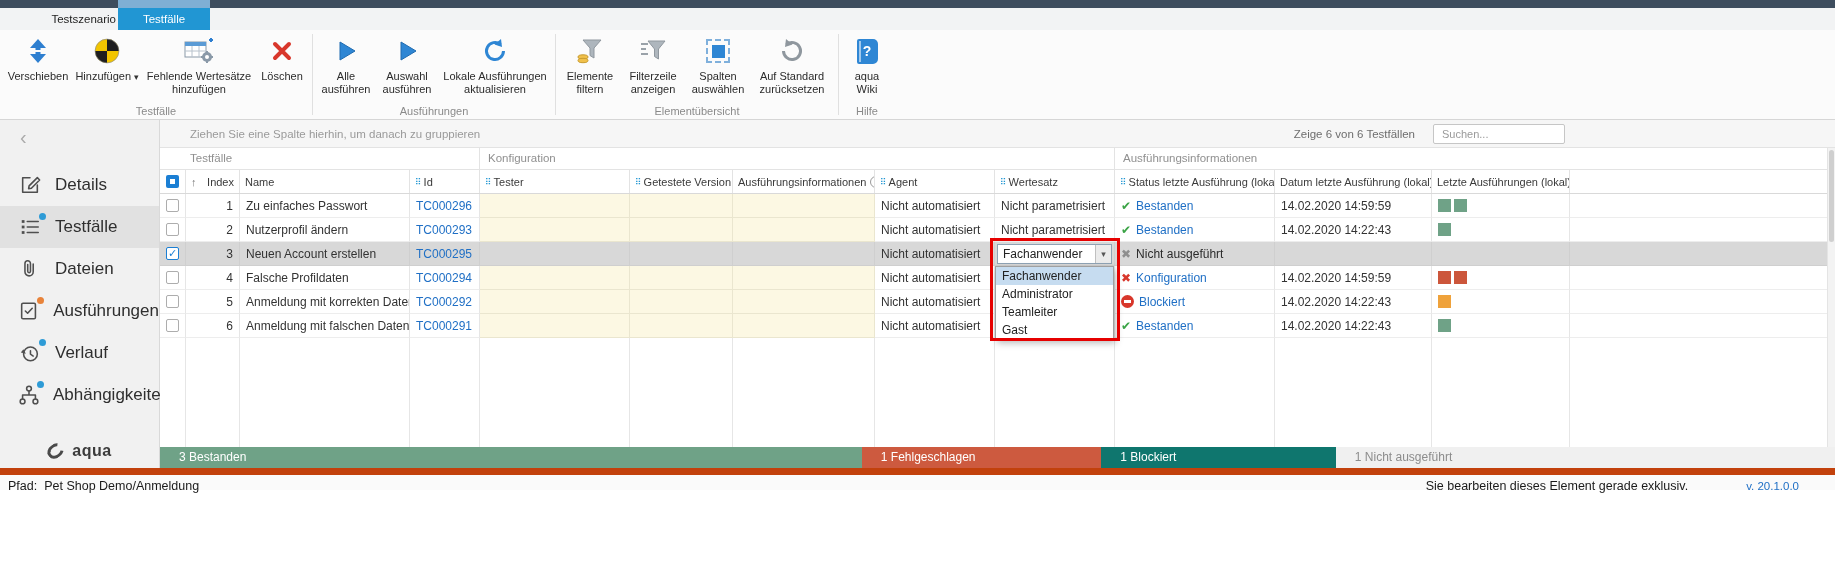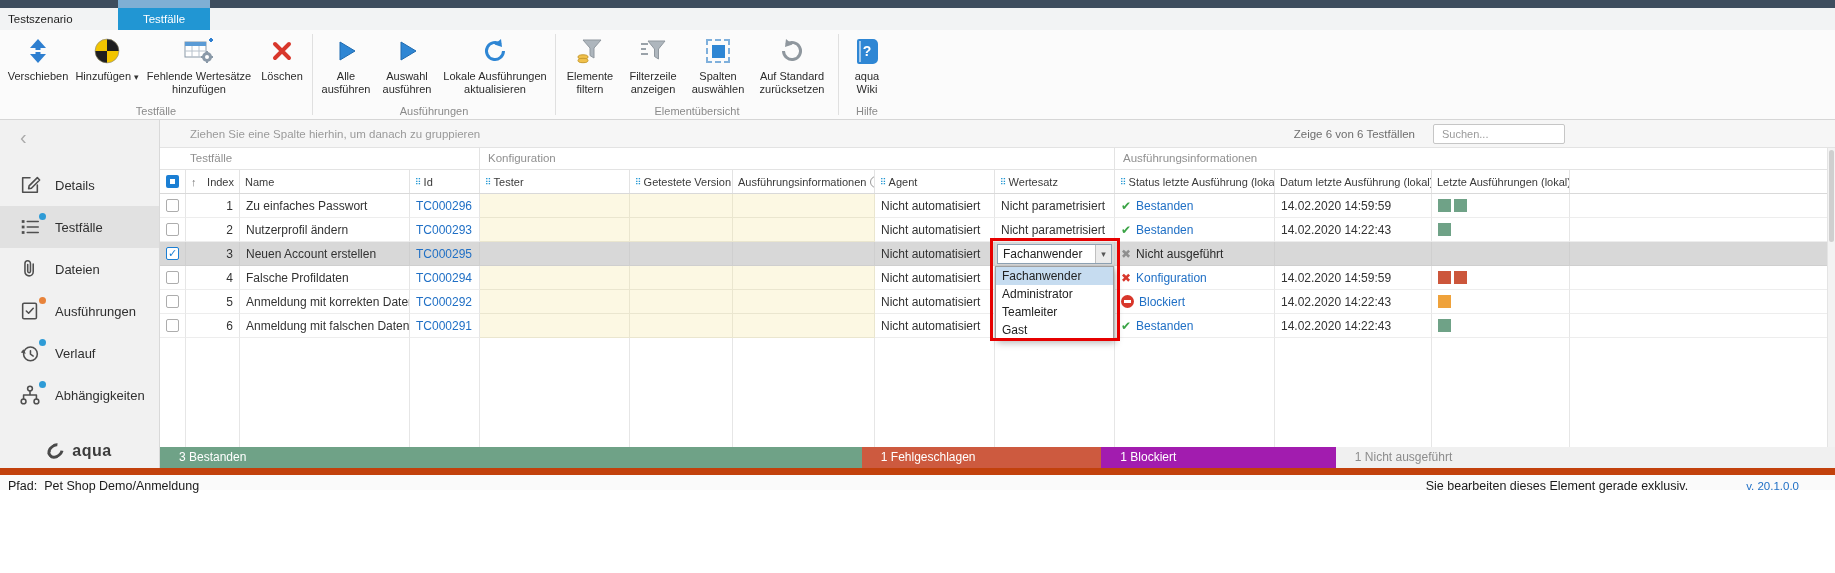--- a/index.html
+++ b/index.html
@@ -2,21 +2,21 @@
 <html><head>
 <meta charset="utf-8">
 <style>
   * { margin:0; padding:0; box-sizing:border-box; }
   html,body { width:1835px; height:573px; background:#fff; font-family:"Liberation Sans","DejaVu Sans",sans-serif; position:relative; overflow:hidden; }
 
   
   .topstrip { position:absolute; left:0; top:0; width:1835px; height:8px; background:#3E4D5E; }
   .tabsbg   { position:absolute; left:0; top:8px; width:1835px; height:22px; background:#F2F3F4; }
   .tab-inactive { position:absolute; left:8px; top:8px; width:108px; height:22px; line-height:22px;
-                  text-align:left; font-size:11.5px; color:#1d1d1d; background:#F2F3F4; cursor:default; }
+                  text-align:right; font-size:11.5px; color:#1d1d1d; background:#F2F3F4; cursor:default; }
   .tab-active-wrap { position:absolute; left:118px; top:0; width:92px; height:30px; cursor:default; }
   .tab-cap  { height:8px; background:#7FAFD4; }
   .tab-active { height:22px; line-height:22px; text-align:center; font-size:11.5px; color:#fff; background:#2196D3; }
 
   
   .ribbon { position:absolute; left:0; top:30px; width:1835px; height:90px; background:#FBFBFB;
             border-bottom:1px solid #D6D6D6; display:flex; align-items:stretch; }
   .rgroup { position:relative; display:flex; align-items:flex-start; padding:0 4px 16px 4px; }
   .glabel { position:absolute; left:0; right:0; bottom:2px; text-align:center; font-size:11px; color:#8A8A8A; }
   .rsep   { width:1px; background:#E0E0E0; margin:4px 0 4px 0; }
@@ -34,21 +34,21 @@
   .wiki-book::before { content:""; position:absolute; left:2px; top:2px; bottom:2px; width:2px; background:rgba(255,255,255,.55); }
 
   
   .sidebar { position:absolute; left:0; top:120px; width:160px; height:348px; background:#F1F1F1;
              border-right:1px solid #D9D9D9; display:flex; flex-direction:column; }
   .sb-chevron { height:34px; display:flex; align-items:center; padding-left:20px; font-size:20px; color:#ABABAB; cursor:default; }
   .sb-items { margin-top:10px; display:flex; flex-direction:column; }
   .sb-item { height:42px; display:flex; align-items:center; padding-left:18px; gap:13px; cursor:default; }
   .sb-item.active { background:#E1E1E1; }
   .sb-ic { position:relative; width:24px; height:24px; display:flex; align-items:center; justify-content:center; }
-  .sb-label { font-size:13px; color:#2F2F2F; }
+  .sb-label { font-size:17px; color:#2F2F2F; }
   .badge { position:absolute; top:-2px; right:-4px; width:7px; height:7px; border-radius:50%; }
   .sb-logo { margin-top:auto; margin-bottom:8px; display:flex; align-items:center; justify-content:center; gap:8px; }
   .logo-ring { width:17px; height:14px; border:3.5px solid #4A4A4A; border-radius:50% / 46%;
                border-right-color:transparent; transform:rotate(-38deg); }
   .logo-text { font-size:16px; font-weight:bold; color:#3C3C3C; letter-spacing:.5px; }
 
   
   .grid { position:absolute; left:160px; top:120px; width:1675px; height:327px; background:#fff; }
   .groupby { position:relative; height:28px; background:#F6F6F6; border-bottom:1px solid #E3E3E3;
              display:flex; align-items:center; padding-left:30px; }
@@ -617,21 +617,21 @@
   <div class="annot" style="border-color: rgb(230, 0, 0);"></div>
 
   <div class="vscroll">
     <div class="vthumb"></div>
   </div>
 </div>
 
 <div class="summary">
   <div class="seg" style="width: 41.9%; background: rgb(111, 162, 135);">3 Bestanden</div>
   <div class="seg" style="width: 14.3%; background: rgb(205, 90, 63);">1 Fehlgeschlagen</div>
-  <div class="seg" style="width: 14%; background: #a21caf;">1 Blockiert</div>
+  <div class="seg" style="width: 14%; background: #0f766e;">1 Blockiert</div>
   <div class="seg" style="width: 29.8%; background: rgb(240, 240, 240); color: rgb(140, 140, 140);">1 Nicht ausgeführt</div>
 </div>
 
 <div class="footer">
   <div class="f-left">
     <span>Pfad:</span>
     <span>Pet Shop Demo/Anmeldung</span>
   </div>
   <div class="f-right">
     <span>Sie bearbeiten dieses Element gerade exklusiv.</span>

